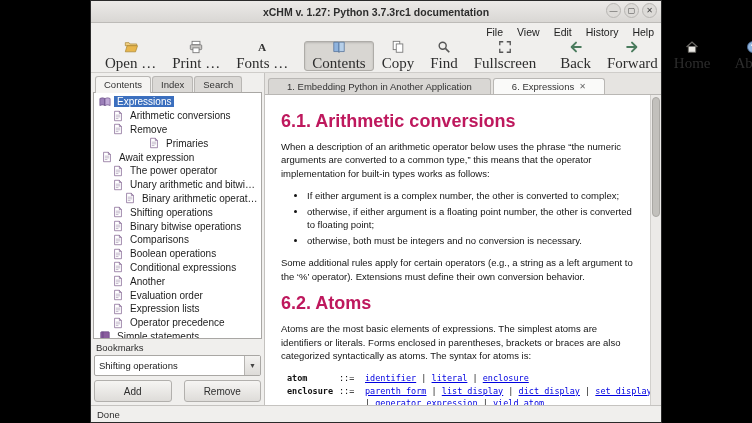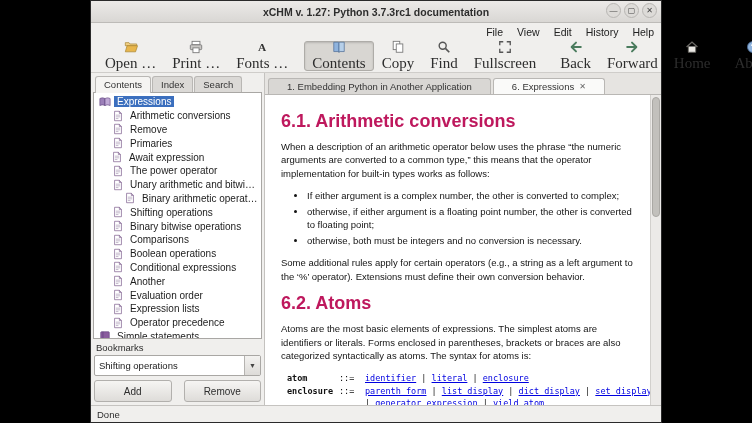--- a/index.html
+++ b/index.html
@@ -216,29 +216,29 @@
     <span class="t-label">Arithmetic conversions</span>
   </div>
           <div class="tree-item" style="padding-left: 18px;">
     <span class="t-icon"><svg viewBox="0 0 14 14">
                 <path d="M3 1.5h5.6L11 4v8.5H3z" fill="#fff" stroke="#7a5a8a" stroke-width=".8"></path>
                 <path d="M8.6 1.5V4H11" fill="none" stroke="#7a5a8a" stroke-width=".8"></path>
                 <path d="M4.5 6h5M4.5 8h5M4.5 10h3" stroke="#9a8aa8" stroke-width=".7"></path>
               </svg></span>
     <span class="t-label">Remove</span>
   </div>
-          <div class="tree-item" style="padding-left: 18px;">
+          <div class="tree-item" style="padding-left: 18px; margin-left: 36px;">
     <span class="t-icon"><svg viewBox="0 0 14 14">
                 <path d="M3 1.5h5.6L11 4v8.5H3z" fill="#fff" stroke="#7a5a8a" stroke-width=".8"></path>
                 <path d="M8.6 1.5V4H11" fill="none" stroke="#7a5a8a" stroke-width=".8"></path>
                 <path d="M4.5 6h5M4.5 8h5M4.5 10h3" stroke="#9a8aa8" stroke-width=".7"></path>
               </svg></span>
     <span class="t-label">Primaries</span>
   </div>
-          <div class="tree-item" style="padding-left: 17px;">
+          <div class="tree-item" style="padding-left: 7px;">
     <span class="t-icon"><svg viewBox="0 0 14 14">
                 <path d="M3 1.5h5.6L11 4v8.5H3z" fill="#fff" stroke="#7a5a8a" stroke-width=".8"></path>
                 <path d="M8.6 1.5V4H11" fill="none" stroke="#7a5a8a" stroke-width=".8"></path>
                 <path d="M4.5 6h5M4.5 8h5M4.5 10h3" stroke="#9a8aa8" stroke-width=".7"></path>
               </svg></span>
     <span class="t-label">Await expression</span>
   </div>
           <div class="tree-item" style="padding-left: 18px;">
     <span class="t-icon"><svg viewBox="0 0 14 14">
                 <path d="M3 1.5h5.6L11 4v8.5H3z" fill="#fff" stroke="#7a5a8a" stroke-width=".8"></path>

